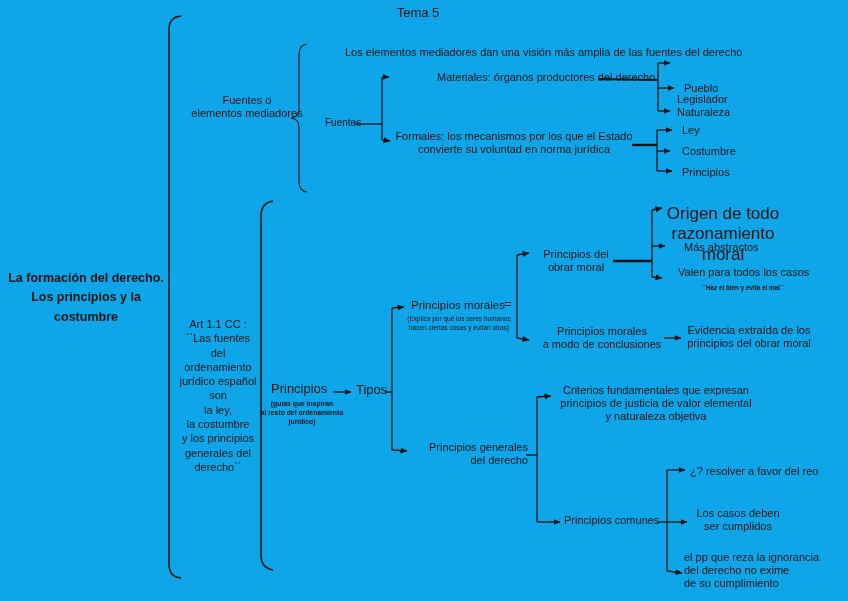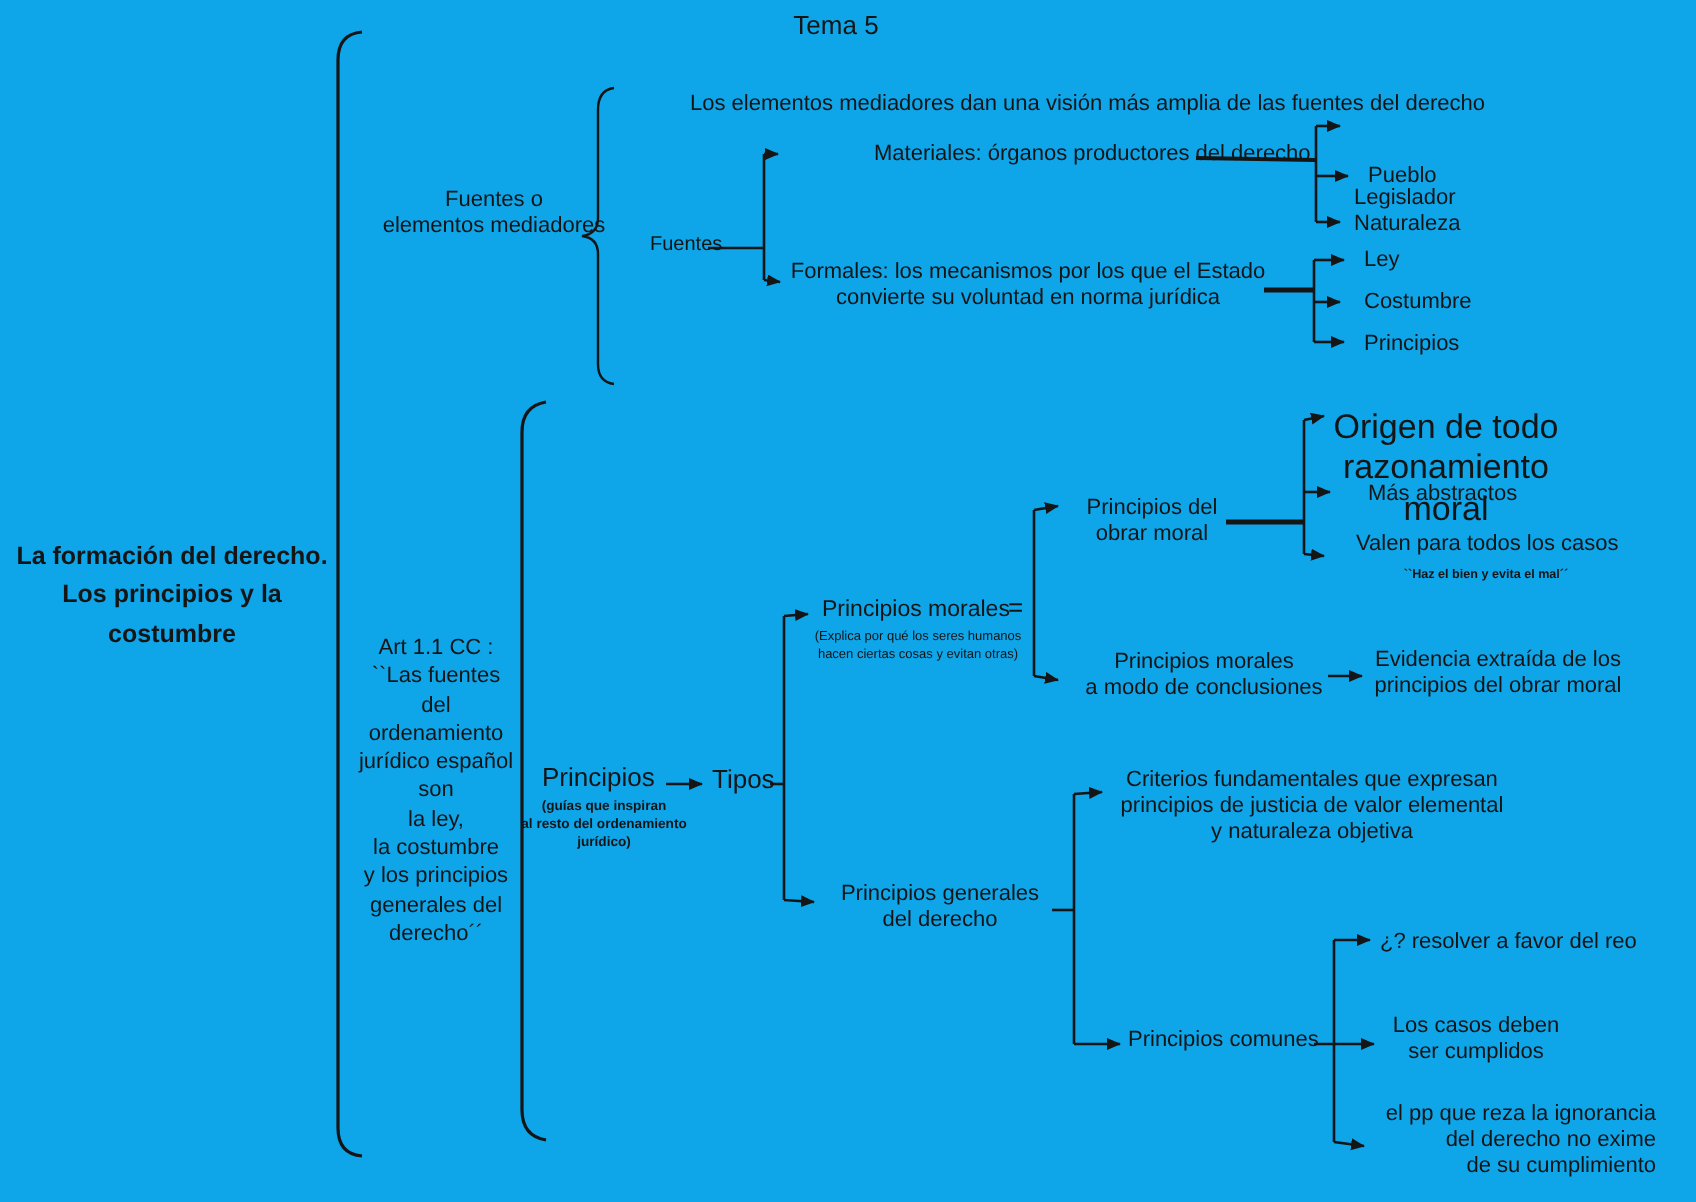--- a/index.html
+++ b/index.html
@@ -32,26 +32,26 @@
   #morales-node{left:411px;top:299px;font-size:11.5px;}
   #morales-note{left:402px;top:315px;width:114px;font-size:6.5px;text-align:center;line-height:1.35;}
   #equals-node{left:504px;top:296px;font-size:13px;}
   #obrar-node{left:530px;top:248px;width:92px;font-size:11px;text-align:center;}
   #origen{left:660px;top:204px;width:126px;font-size:17px;text-align:center;}
   #abstractos{left:684px;top:241px;font-size:11px;}
   #valen{left:678px;top:266px;font-size:11px;}
   #valen-note{left:688px;top:284px;width:110px;font-size:6.3px;font-weight:bold;text-align:center;}
   #conclusiones-node{left:539px;top:325px;width:126px;font-size:11px;text-align:center;}
   #evidencia{left:682px;top:324px;width:134px;font-size:11px;text-align:center;}
-  #generales-node{left:412px;top:441px;width:116px;font-size:11px;text-align:center;}
+  #generales-node{left:412px;top:441px;width:116px;font-size:11px;text-align:right;}
   #criterios{left:549px;top:384px;width:214px;font-size:11px;text-align:center;}
   #comunes-node{left:564px;top:514px;font-size:11px;}
   #reo{left:690px;top:465px;font-size:11px;}
   #pactos{left:694px;top:507px;width:88px;font-size:11px;text-align:center;}
-  #pp{left:684px;top:551px;width:144px;font-size:11px;text-align:right;}
+  #pp{left:684px;top:551px;width:144px;font-size:11px;text-align:left;}
 </style>
 </head>
 <body>
 
 <div id="canvas">
 
   <svg id="wires" viewBox="0 0 848 601" xmlns="http://www.w3.org/2000/svg">
     <defs>
       <marker id="ah" markerWidth="8" markerHeight="7" refX="6.5" refY="3" orient="auto" markerUnits="userSpaceOnUse">
         <path d="M0,0 L7,3 L0,6 z" fill="#151515"></path>

